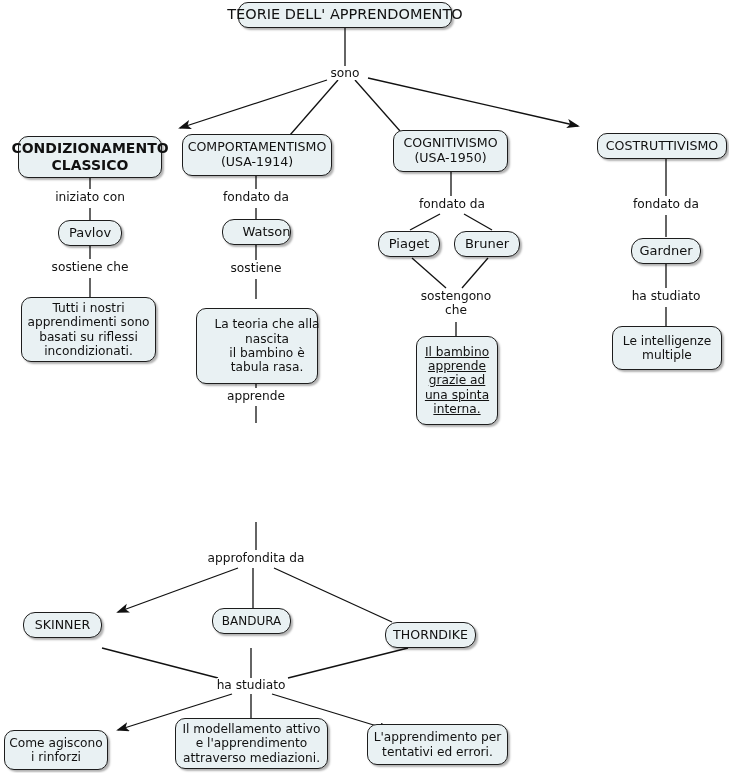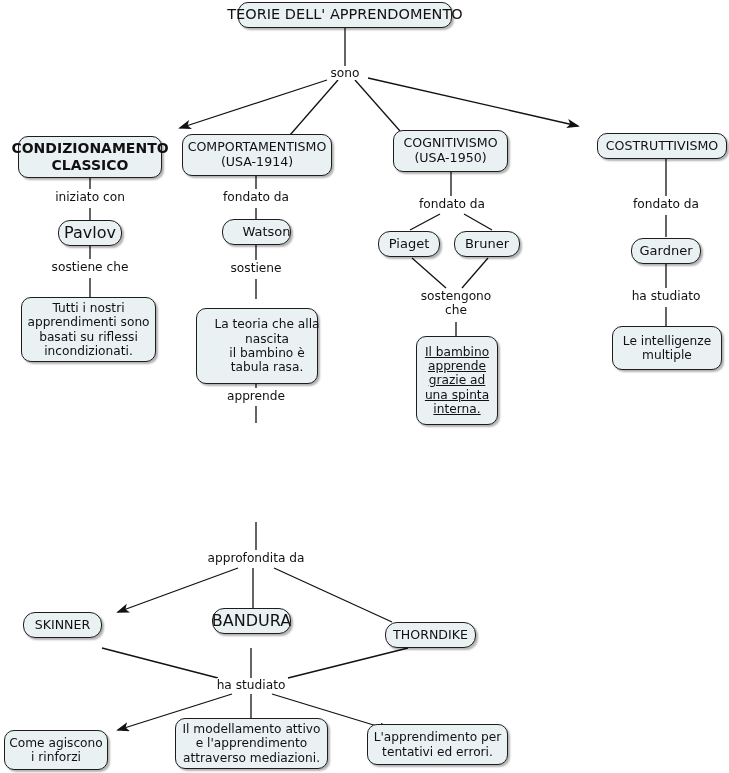--- a/index.html
+++ b/index.html
@@ -116,21 +116,21 @@
 CLASSICO</div>
 
   <div class="node" style="left:182px; top:134px; width:150px; height:42px; font-size:12.6px;">COMPORTAMENTISMO
 (USA-1914)</div>
 
   <div class="node" style="left:393px; top:130px; width:115px; height:42px; font-size:12.6px;">COGNITIVISMO
 (USA-1950)</div>
 
   <div class="node" style="left:597px; top:133px; width:130px; height:26px; font-size:12.6px;">COSTRUTTIVISMO</div>
 
-  <div class="node pill" style="left:58px; top:220px; width:64px; height:26px; font-size:16px;">Pavlov</div>
+  <div class="node pill" style="left:58px; top:220px; width:64px; height:26px; font-size:13px;">Pavlov</div>
 
   <div class="node pill" style="left:222px; top:219px; width:69px; height:26px; font-size:13px;padding-left:20px;">Watson</div>
 
   <div class="node pill" style="left:378px; top:231px; width:62px; height:26px; font-size:13px;">Piaget</div>
 
   <div class="node pill" style="left:454px; top:231px; width:66px; height:26px; font-size:13px;">Bruner</div>
 
   <div class="node pill" style="left:631px; top:238px; width:70px; height:26px; font-size:13px;">Gardner</div>
 
   <div class="node" style="left:21px; top:297px; width:135px; height:65px; font-size:12.2px;">Tutti i nostri
@@ -148,21 +148,21 @@
 grazie ad
 una spinta
 interna.</div>
 
   <div class="node" style="left:612px; top:326px; width:110px; height:44px; font-size:12.2px;">Le intelligenze
 multiple</div>
 
 
   <div class="node pill" style="left:23px; top:612px; width:79px; height:26px; font-size:12.6px;">SKINNER</div>
 
-  <div class="node pill" style="left:212px; top:608px; width:79px; height:26px; font-size:16px;">BANDURA</div>
+  <div class="node pill" style="left:212px; top:608px; width:79px; height:26px; font-size:12px;">BANDURA</div>
 
   <div class="node pill" style="left:385px; top:622px; width:91px; height:26px; font-size:12.6px;">THORNDIKE</div>
 
   <div class="node" style="left:4px; top:730px; width:104px; height:40px; font-size:12.2px;">Come agiscono
 i rinforzi</div>
 
   <div class="node" style="left:175px; top:718px; width:153px; height:51px; font-size:12.2px;">Il modellamento attivo
 e l'apprendimento
 attraverso mediazioni.</div>
 

